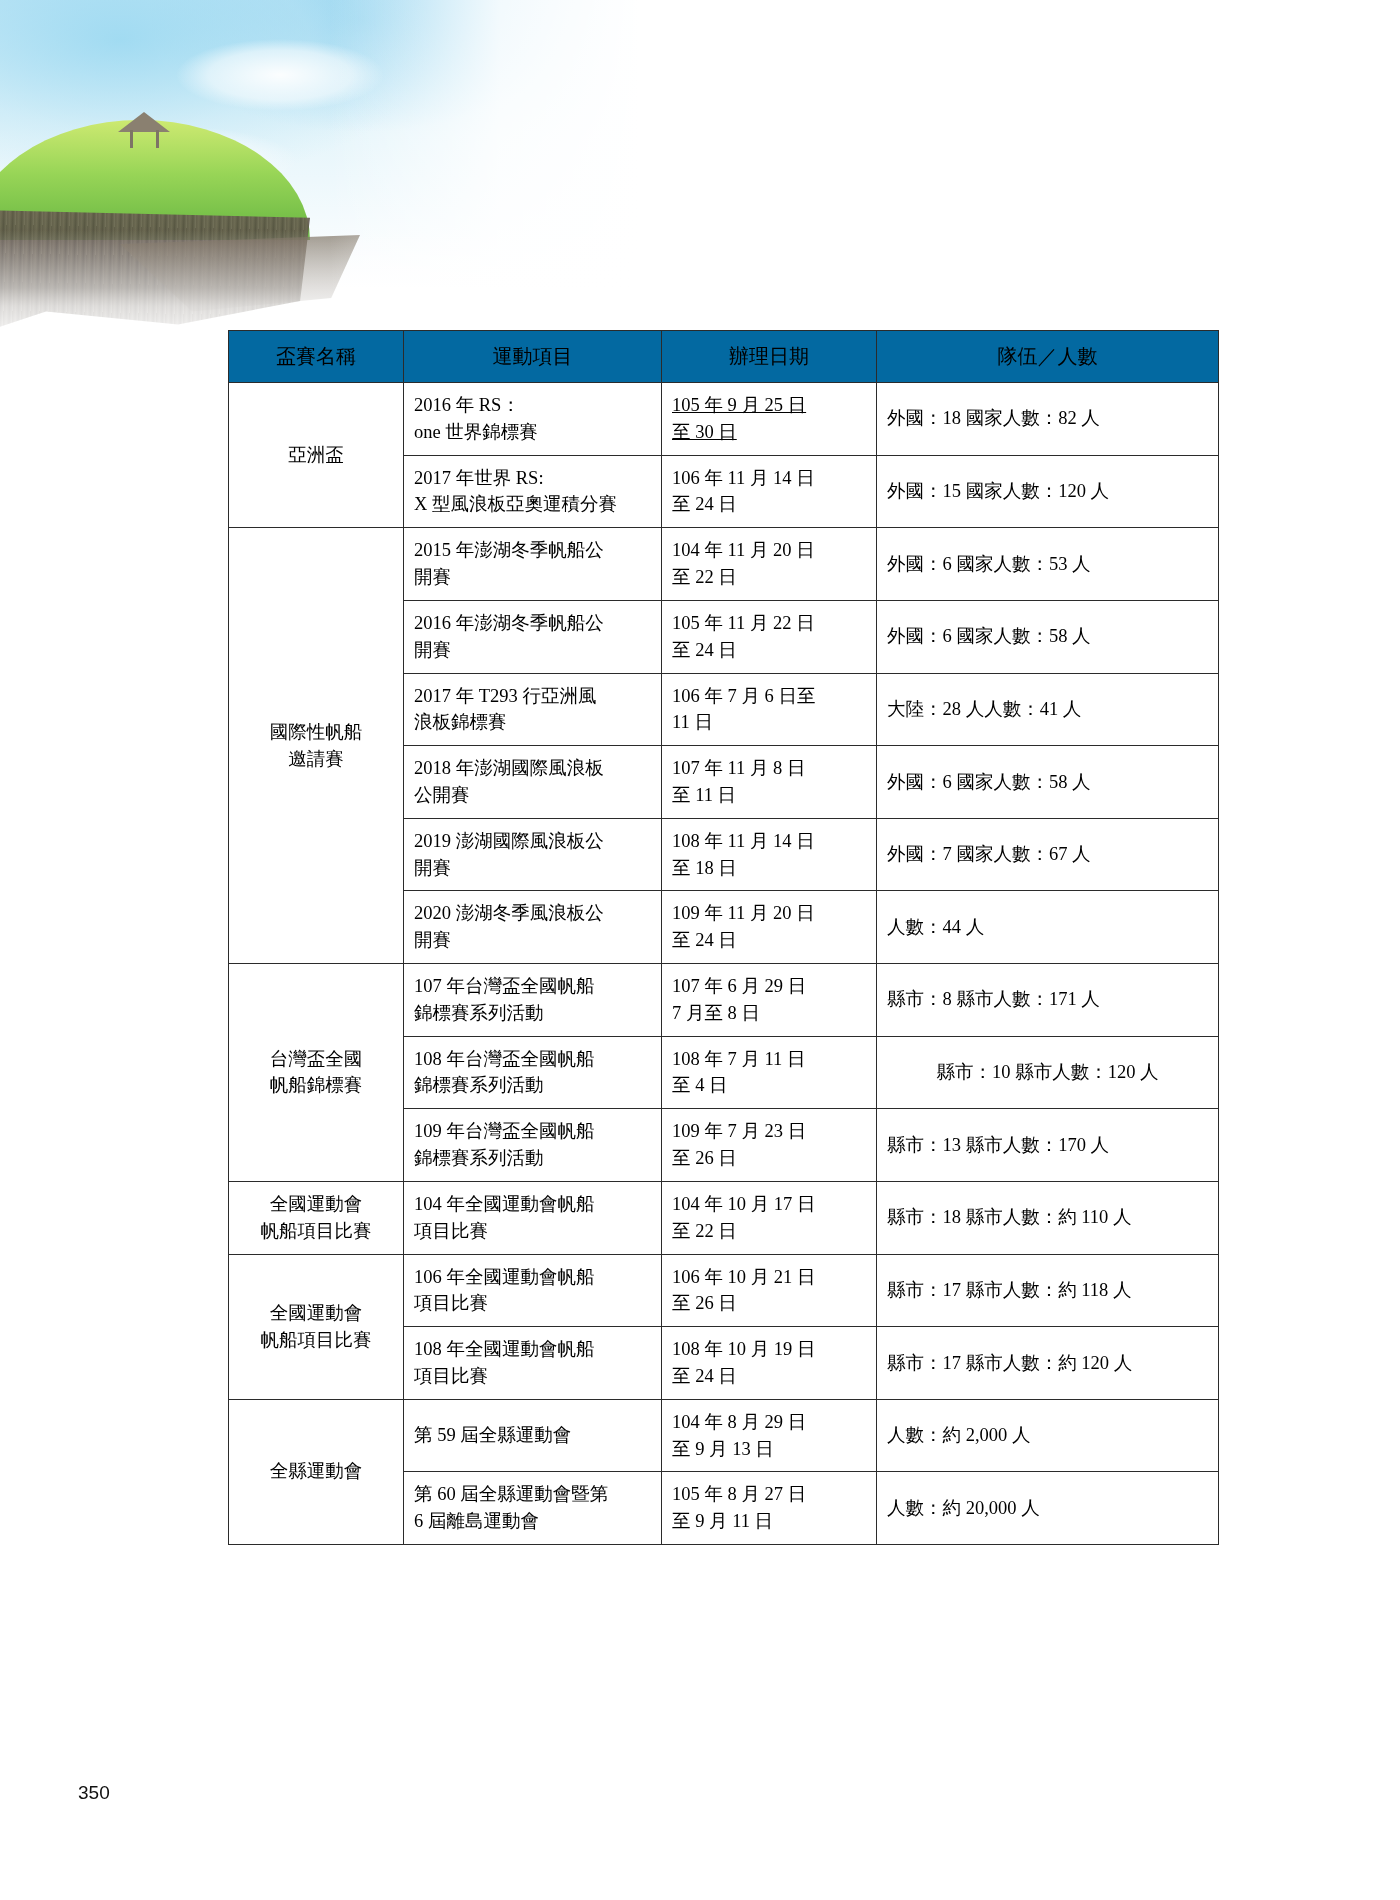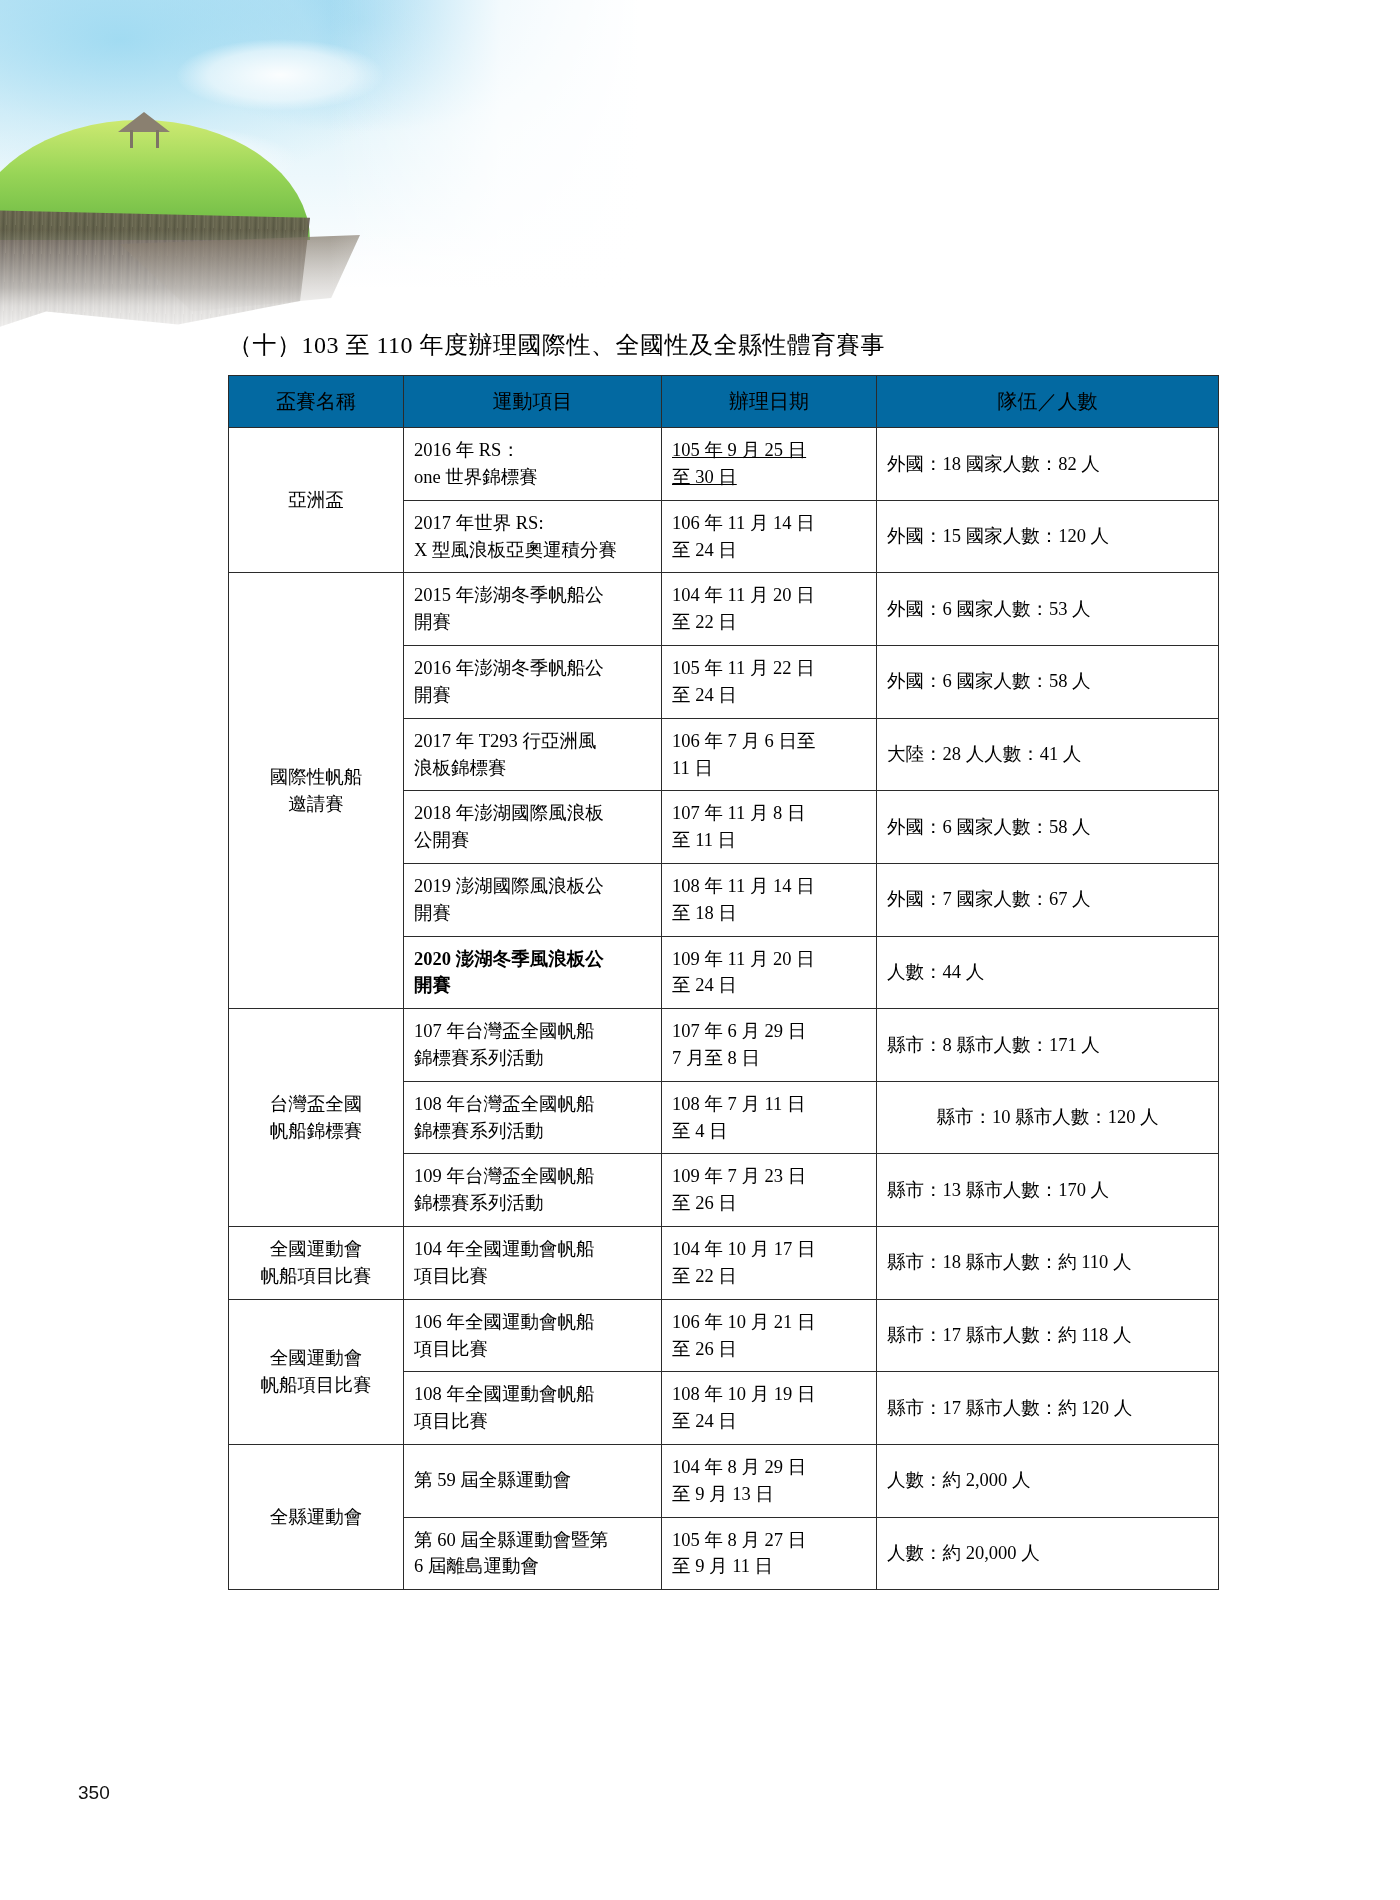--- a/index.html
+++ b/index.html
@@ -167,21 +167,20 @@
   <div class="cliff"></div>
   <div class="cliff2"></div>
   <div class="pavilion-roof"></div>
   <div class="pavilion-post1"></div>
   <div class="pavilion-post2"></div>
   <div class="mist"></div>
   <div class="fade-right"></div>
 </div>
 
 <div class="content">
-  <div class="section-title">（十）103 至 110 年度辦理國際性、全國性及全縣性體育賽事</div>
 
   <table class="events">
     <colgroup>
       <col class="c1">
         <col class="c2">
         <col class="c3">
         <col class="c4">
     </colgroup>
     <thead>
       <tr>
@@ -238,21 +237,21 @@
           <td class="cell-left" style="white-space: pre-line;">外國：6 國家人數：58 人</td>
         </tr>
         <tr>
           <td class="cell-left" style="white-space: pre-line;">2019 澎湖國際風浪板公
 開賽</td>
           <td class="cell-left" style="white-space: pre-line;">108 年 11 月 14 日
 至 18 日</td>
           <td class="cell-left" style="white-space: pre-line;">外國：7 國家人數：67 人</td>
         </tr>
         <tr>
-          <td class="cell-left" style="white-space: pre-line; font-weight: bold;">2020 澎湖冬季風浪板公
+          <td class="cell-left" style="white-space: pre-line;">2020 澎湖冬季風浪板公
 開賽</td>
           <td class="cell-left" style="white-space: pre-line;">109 年 11 月 20 日
 至 24 日</td>
           <td class="cell-left" style="white-space: pre-line;">人數：44 人</td>
         </tr>
         <tr>
           <td class="group" rowspan="3" style="white-space: pre-line;">台灣盃全國
 帆船錦標賽</td>
           <td class="cell-left" style="white-space: pre-line;">107 年台灣盃全國帆船
 錦標賽系列活動</td>

